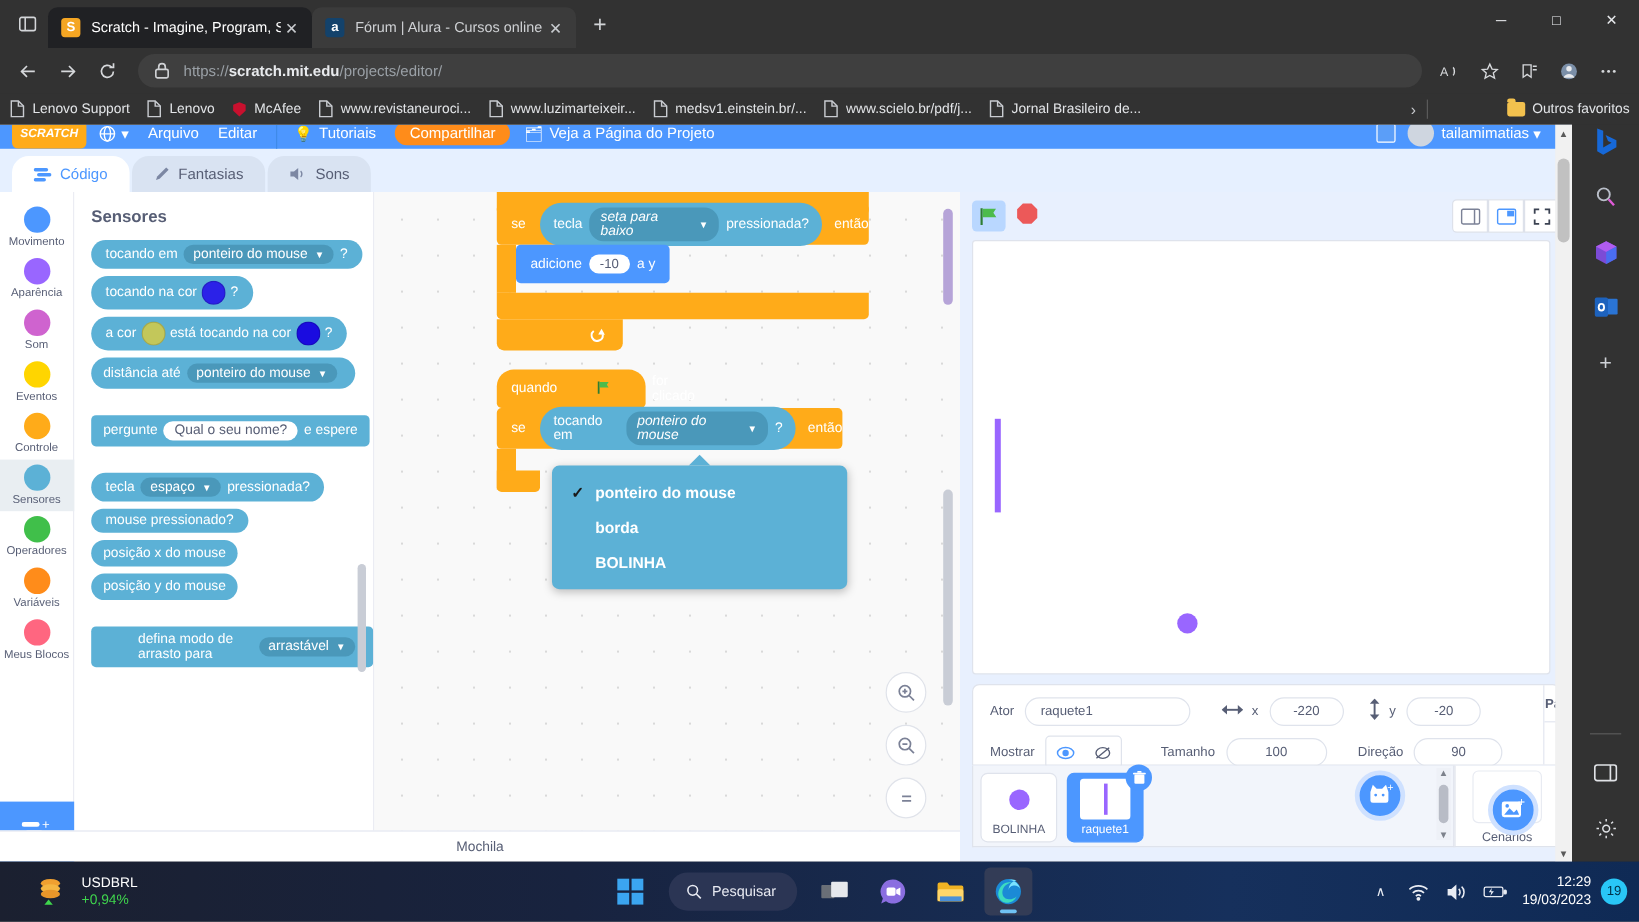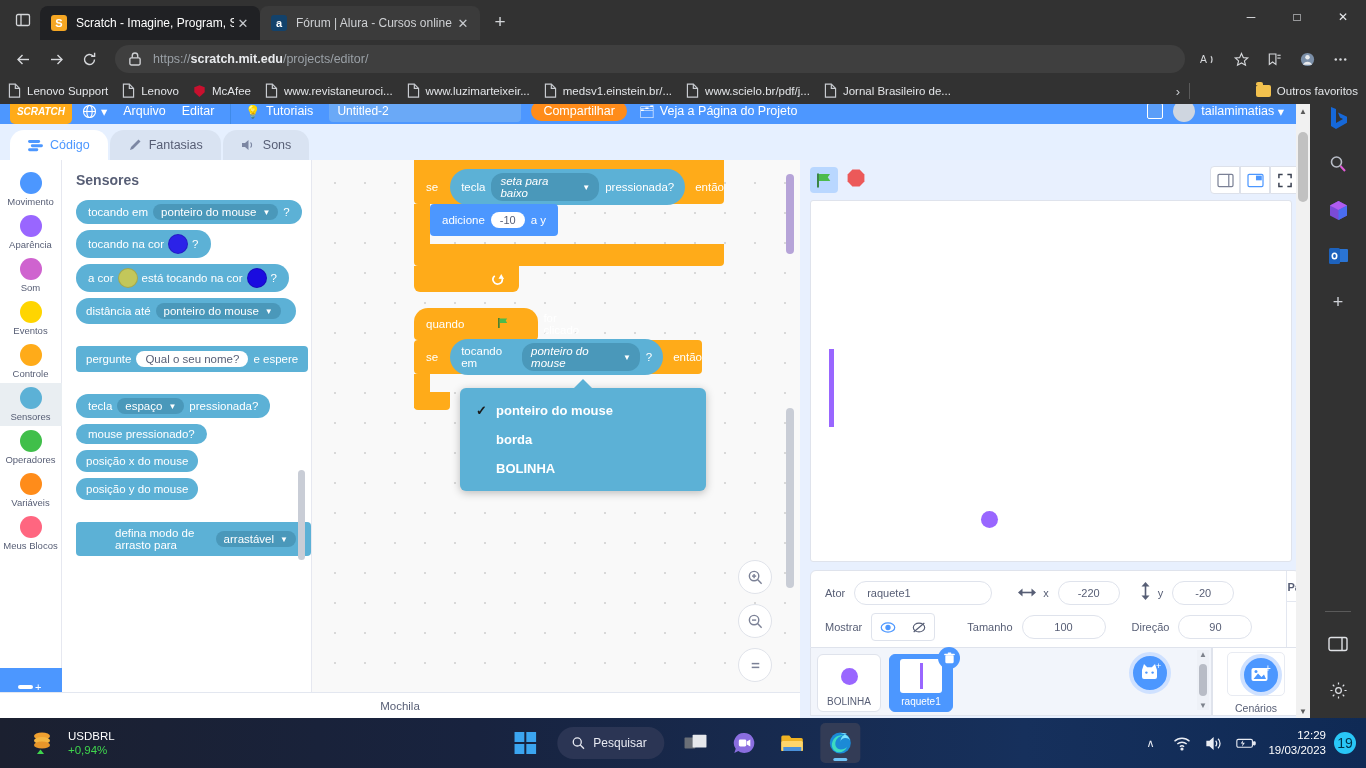--- a/index.html
+++ b/index.html
@@ -104,21 +104,21 @@
   .stagecol { width:510px; background:#e8f0fe; display:flex; flex-direction:column; }
   .stage-ctrl { height:40px; display:flex; align-items:center; padding:0 10px; }
   .greenflag { width:28px;height:26px;border-radius:4px; background:#b9d7ff; display:flex;align-items:center;justify-content:center;}
   .stopbtn { margin-left:8px; }
   .stage-right { margin-left:auto; display:flex; align-items:center; }
   .sbtn { width:30px;height:28px;background:#fff;border:1px solid #dde1ea; display:flex;align-items:center;justify-content:center;}
   .stage { margin:0 10px; width:482px; height:362px; background:#fff; border:1px solid #dfe3ec; border-radius:3px; position:relative; overflow:hidden;}
   .raquete { position:absolute; width:5px; height:78px; background:#9966ff; left:18px; top:148px;}
   .bolinha { position:absolute; width:17px;height:17px;border-radius:50%;background:#9966ff; left:170px; top:310px;}
 
-  .spriteinfo { margin:8px 10px 0; height:78px; background:#fff; border:1px solid #dfe3ec; border-radius:6px 6px 0 0; display:flex;gap:20px;}
+  .spriteinfo { margin:8px 10px 0; height:68px; background:#fff; border:1px solid #dfe3ec; border-radius:6px 6px 0 0; display:flex;gap:20px;}
   .si-left { flex:1 1 auto; padding:10px 14px; }
   .si-row { display:flex; align-items:center; margin-bottom:8px; }
   .si-lb { font-size:11px; color:#575e75; margin-right:9px; }
   .si-field { border:1px solid #dfe3ec; border-radius:14px; height:24px; display:flex; align-items:center; padding:0 12px; font-size:11px; color:#575e75;}
   .si-num { border:1px solid #dfe3ec; border-radius:14px; height:24px; width:62px; display:flex; align-items:center; justify-content:center; font-size:11px; color:#575e75;}
   .si-toggle { display:flex; border:1px solid #dfe3ec; border-radius:4px; overflow:hidden; margin-right:20px;}
   .si-toggle div { width:31px;height:26px; display:flex;align-items:center;justify-content:center;}
   .palco-col { width:88px; border-left:1px solid #e3e7f0; display:flex; flex-direction:column; align-items:center; }
   .palco-hd { font-size:11px;color:#575e75;font-weight:bold;padding:10px 0 8px; width:100%; text-align:center; border-bottom:1px solid #e3e7f0;}
   .palco-thumb { width:58px;height:44px;background:#fff;border:1px solid #e8ebf2;border-radius:5px;margin-top:10px;}
@@ -156,21 +156,21 @@
   .tb-widget .tx { line-height:1.25; }
   .tb-widget .t1 { font-size:11.5px; color:#fff; }
   .tb-widget .t2 { font-size:11.5px; color:#3fd64d; }
   .tb-center { position:absolute; left:50%; transform:translateX(-50%); display:flex; align-items:center; }
   .tb-ic { width:40px;height:40px; margin:0 4px; display:flex; align-items:center; justify-content:center; border-radius:5px;}
   .tb-search { height:32px; background:#2b3554; border-radius:16px; display:flex; align-items:center; padding:0 18px 0 14px; margin-left:8px; margin-right:8px;}
   .tb-search span { color:#e8eaf2; font-size:12px; margin-left:8px;}
   .tb-right { position:absolute; right:10px; display:flex; align-items:center; }
   .tb-right .ri { width:26px;height:26px; display:flex;align-items:center;justify-content:center; color:#e9ecf3; margin:0 3px;}
   .tb-clock { color:#fff; font-size:11.5px; text-align:right; line-height:1.3; margin:0 8px 0 6px;}
-  .badge { width:22px;height:22px;border-radius:50%;background:#29c7f7;color:#063; font-size:14px; display:flex;align-items:center;justify-content:center; color:#00324a;}
+  .badge { width:22px;height:22px;border-radius:50%;background:#29c7f7;color:#063; font-size:11px; display:flex;align-items:center;justify-content:center; color:#00324a;}
 </style>
 </head>
 <body>
 
 <div class="browser">
 
   <div class="tabstrip">
     <div class="tab-sq">
       <svg viewBox="0 0 16 16" fill="none" stroke="#d4d6d9" stroke-width="1.3">
           <rect x="1.5" y="2.5" width="13" height="11" rx="1.5"></rect>
@@ -356,21 +356,20 @@
             <line x1="1.7" y1="8" x2="14.3" y2="8"></line>
           </svg>▾
       </div>
       <div class="sc-item" style="margin-top:-6px;">Arquivo</div>
       <div class="sc-item" style="margin-top:-6px;">Editar</div>
       <div class="sc-sep" style="margin-top:-6px;"></div>
       <div class="sc-item" style="margin-top:-6px;">
           <span style="margin-right:5px;">💡</span>
           <span>Tutoriais</span>
         </div>
-      <div class="sc-projname" style="margin-top:-6px;">Untitled-2</div>
       <div class="sc-share" style="margin-top:-6px;">Compartilhar</div>
       <div class="sc-item" style="margin-top:-6px;">
           <span style="margin-right:5px;">🗂</span>
           <span>Veja a Página do Projeto</span>
         </div>
       <div class="sc-right" style="margin-top:-6px;">
         <div class="sc-chk"></div>
         <div class="sc-avatar"></div>
         <div class="sc-item"><span>tailamimatias</span>&nbsp;▾</div>
       </div>

